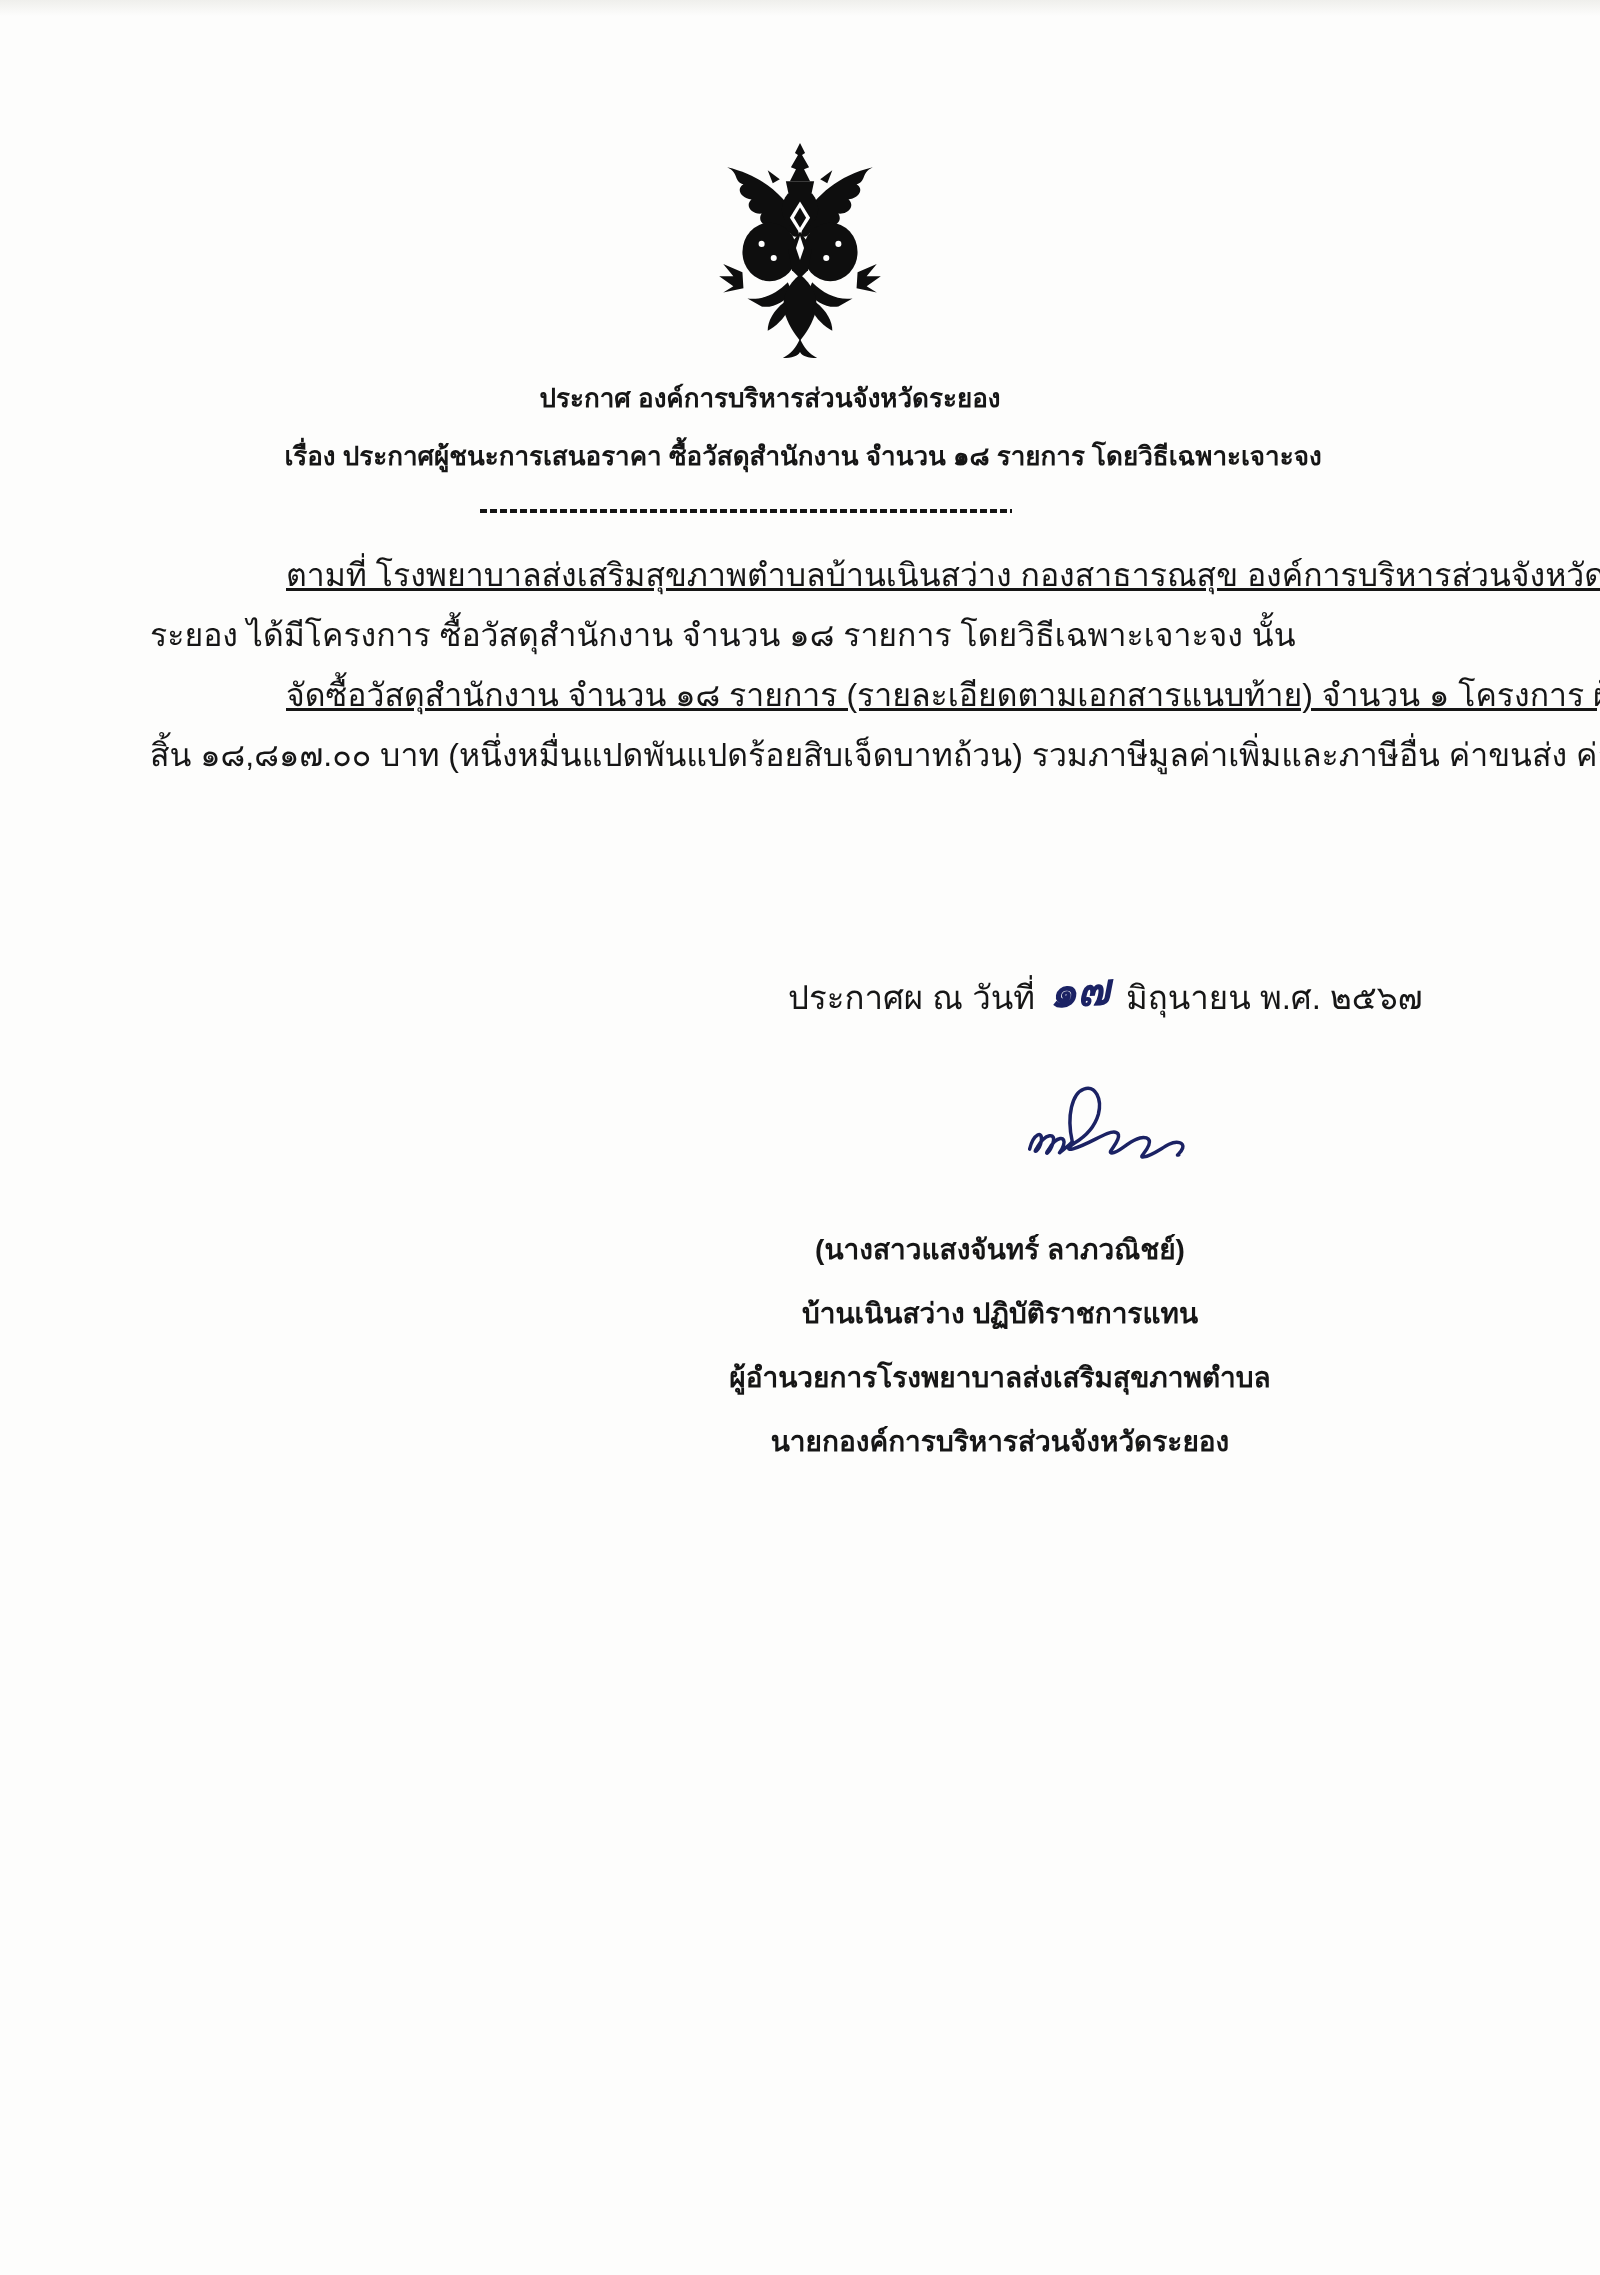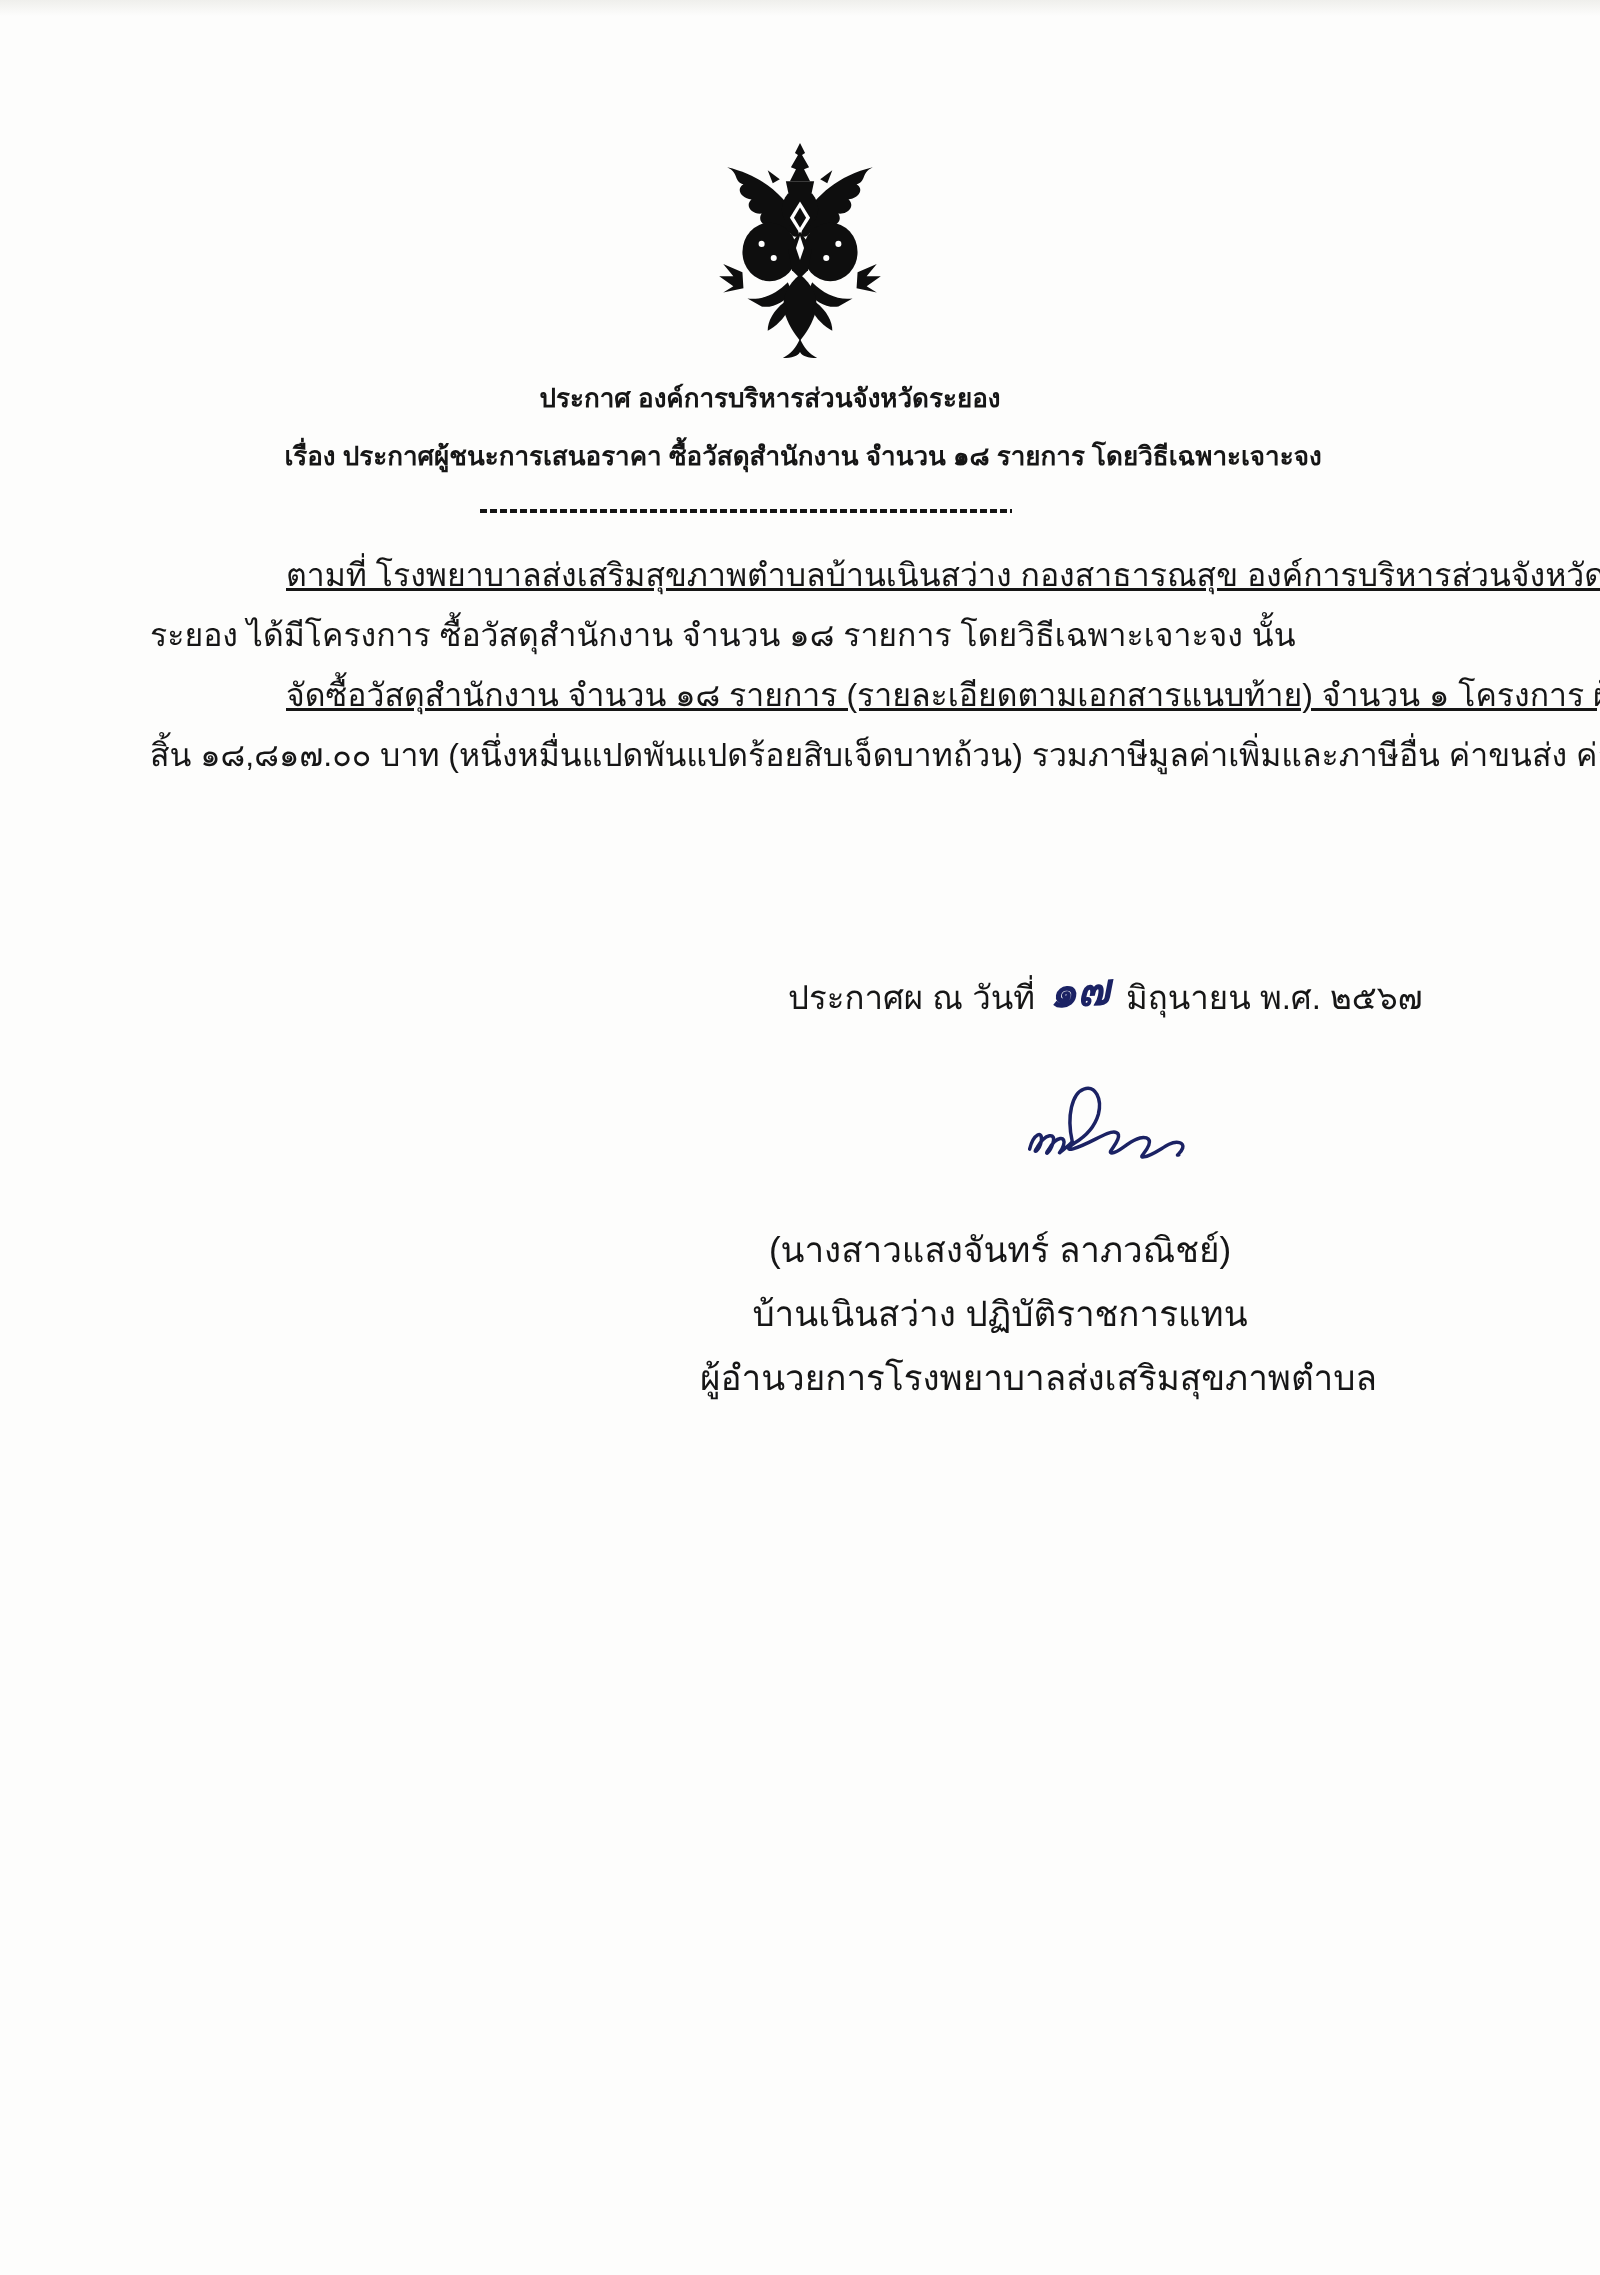--- a/index.html
+++ b/index.html
@@ -23,21 +23,21 @@
     background:repeating-linear-gradient(90deg,#151515 0 7px,transparent 7px 10px);}
   .body-block{position:absolute;left:150px;top:545px;width:1310px;}
   .body-line{font-size:32px;line-height:60px;white-space:nowrap;}
   .body-line.indent{padding-left:136px;text-decoration:underline;}
   .date-line{position:absolute;left:788px;top:968px;font-size:33px;line-height:52px;white-space:nowrap;}
   .pen{color:#1b2264;}
   .hand-day{display:inline-block;font-size:44px;font-style:italic;
     transform:rotate(-3deg) translateY(-3px);margin:0 16px 0 14px;font-weight:bold;}
   .signature{position:absolute;left:1018px;top:1068px;width:184px;height:108px;}
   .signer-block{position:absolute;left:700px;top:1218px;width:600px;text-align:center;}
-  .signer-line{font-size:35px;line-height:64px;white-space:nowrap;}
+  .signer-line{font-size:28px;line-height:64px;white-space:nowrap;font-weight:bold;}
 </style>
 </head>
 <body>
 
 <div class="page">
   <div class="scan-edge"></div>
 
   <svg class="emblem" viewBox="0 0 200 220" xmlns="http://www.w3.org/2000/svg">
     <g fill="#0e0e0e">
       <path d="M100 0 L105 10 L102 12 L109 24 L104 26 L110 38 L90 38 L96 26 L91 24 L98 12 L95 10 Z"></path>
@@ -89,14 +89,15 @@
              C40 64 50 64 47 74 C45 81 40 84 45 80 C50 76 54 73 56 70 C50 44 56 20 68 16
              C80 12 87 26 83 42 C79 56 68 66 58 72 C52 76 50 79 56 78 C70 74 82 66 92 62
              C100 59 106 60 103 68 C100 76 92 82 97 82 C104 82 112 72 122 68 C130 64 138 66 135 74
              C132 82 124 87 130 86 C138 85 148 77 156 73 C164 69 172 71 170 77 C168 83 162 85 166 84" fill="none" stroke="#1b2264" stroke-width="3.6" stroke-linecap="round"></path>
   </svg>
 
   <div class="signer-block">
     <div class="signer-line">(นางสาวแสงจันทร์ ลาภวณิชย์)</div>
     <div class="signer-line">บ้านเนินสว่าง ปฏิบัติราชการแทน</div>
     <div class="signer-line">ผู้อำนวยการโรงพยาบาลส่งเสริมสุขภาพตำบล</div>
+    <div class="signer-line">นายกองค์การบริหารส่วนจังหวัดระยอง</div>
   </div>
 </div>
 
 </body></html>

